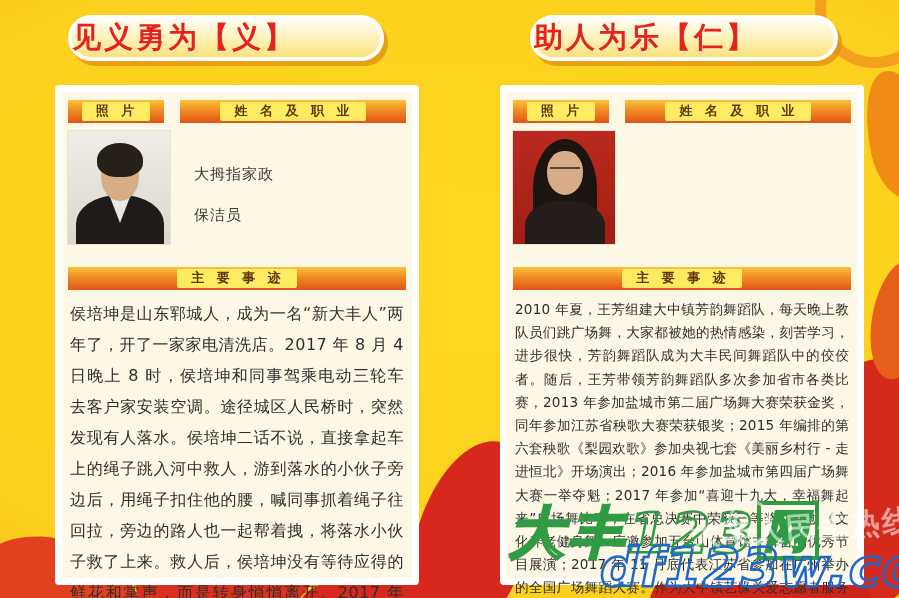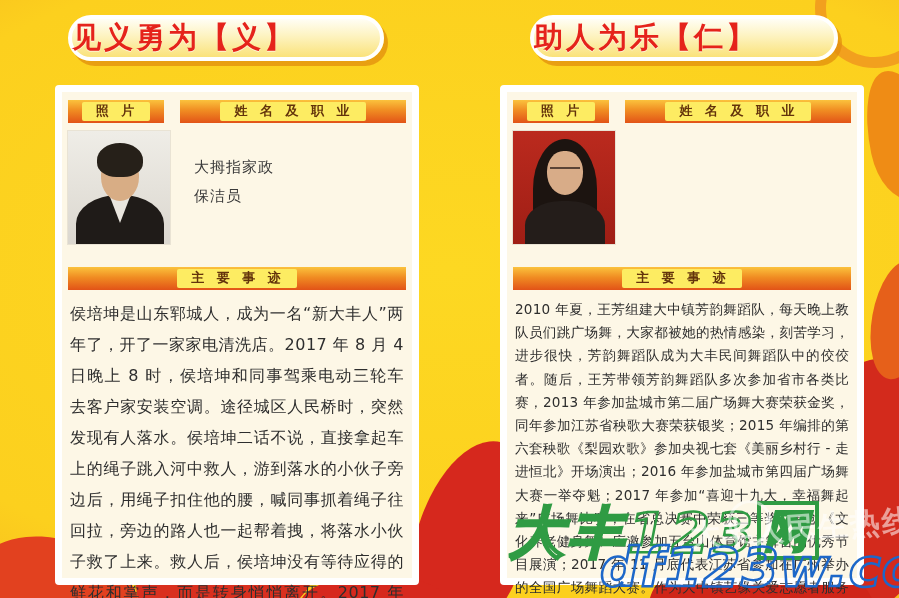--- a/index.html
+++ b/index.html
@@ -70,22 +70,22 @@
   .photo .face-m { position:absolute; left:33px; top:22px; width:38px; height:48px; background:#d8ad85; border-radius:46% 46% 50% 50%; }
   .photo .body-m { position:absolute; left:8px; top:64px; width:88px; height:60px; background:#1f1b18; border-radius:48% 48% 0 0; }
   .photo .shirt-m { position:absolute; left:42px; top:66px; width:20px; height:26px; background:#e9e6df; clip-path:polygon(0 0,100% 0,50% 100%); }
   .photo .hair-f { position:absolute; left:20px; top:8px; width:64px; height:100px; background:#1c1410; border-radius:50% 50% 30% 30%; }
   .photo .face-f { position:absolute; left:34px; top:20px; width:36px; height:44px; background:#d8ac88; border-radius:48% 48% 52% 52%; }
   .photo .glasses-f { position:absolute; left:37px; top:36px; width:30px; height:8px; border-top:2px solid #5a4336; }
   .photo .body-f { position:absolute; left:12px; top:70px; width:80px; height:54px; background:#241d1a; border-radius:45% 45% 0 0; }
 
   .id-block { padding:14px 0 0 24px; }
   .id-name { font-size:21px; font-weight:bold; color:#262626; letter-spacing:2px; }
-  .id-company { font-size:15px; color:#3a3a3a; margin-top:13px; letter-spacing:1px; }
-  .id-job { font-size:15px; color:#3a3a3a; margin-top:10px; letter-spacing:1px; }
+  .id-company { font-size:15px; color:#3a3a3a; margin-top:20px; letter-spacing:1px; }
+  .id-job { font-size:15px; color:#3a3a3a; margin-top:22px; letter-spacing:1px; }
 
   .deeds {
     margin:8px 3px 0 3px; color:#2e2e2e; text-align:justify;
   }
   .card.left  .deeds { font-size:16px; line-height:31px; letter-spacing:0.5px; }
   .card.right .deeds { font-size:13.6px; line-height:23.2px; letter-spacing:0.2px; }
 
   
   .wm { position:absolute; z-index:40; font-style:italic; font-weight:bold; white-space:nowrap; pointer-events:none; }
   .wm-site { left:508px; top:496px; font-size:56px; color:transparent; -webkit-text-stroke:2.5px #2f9b43; letter-spacing:4px; }

